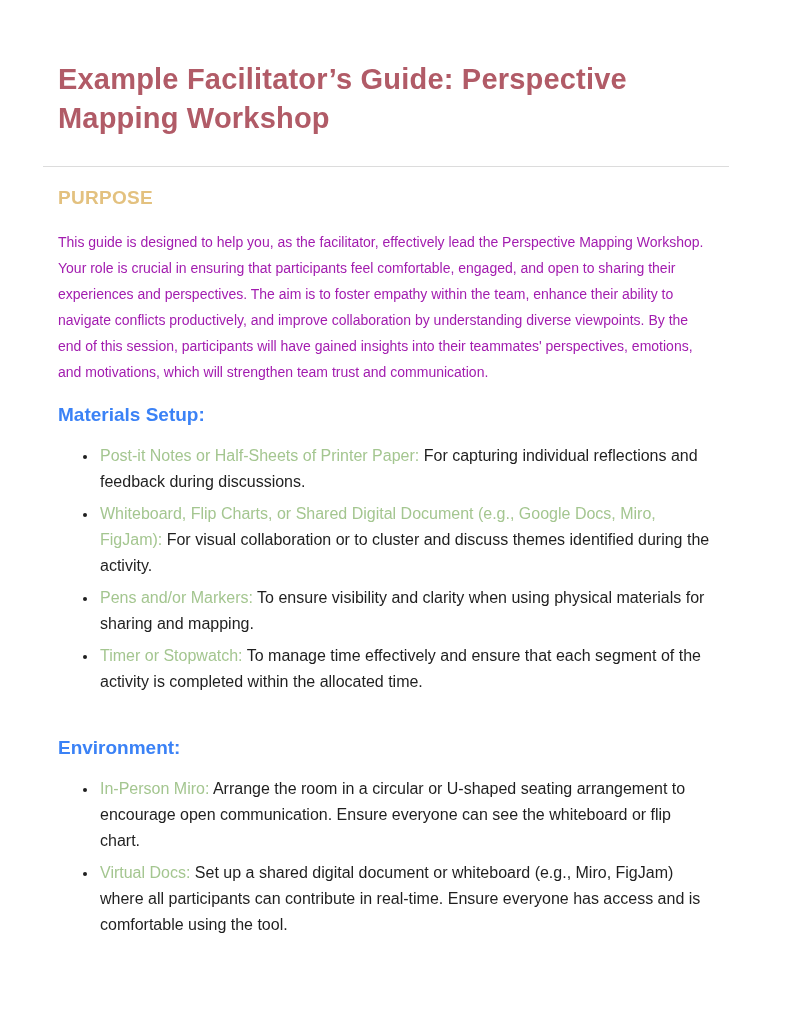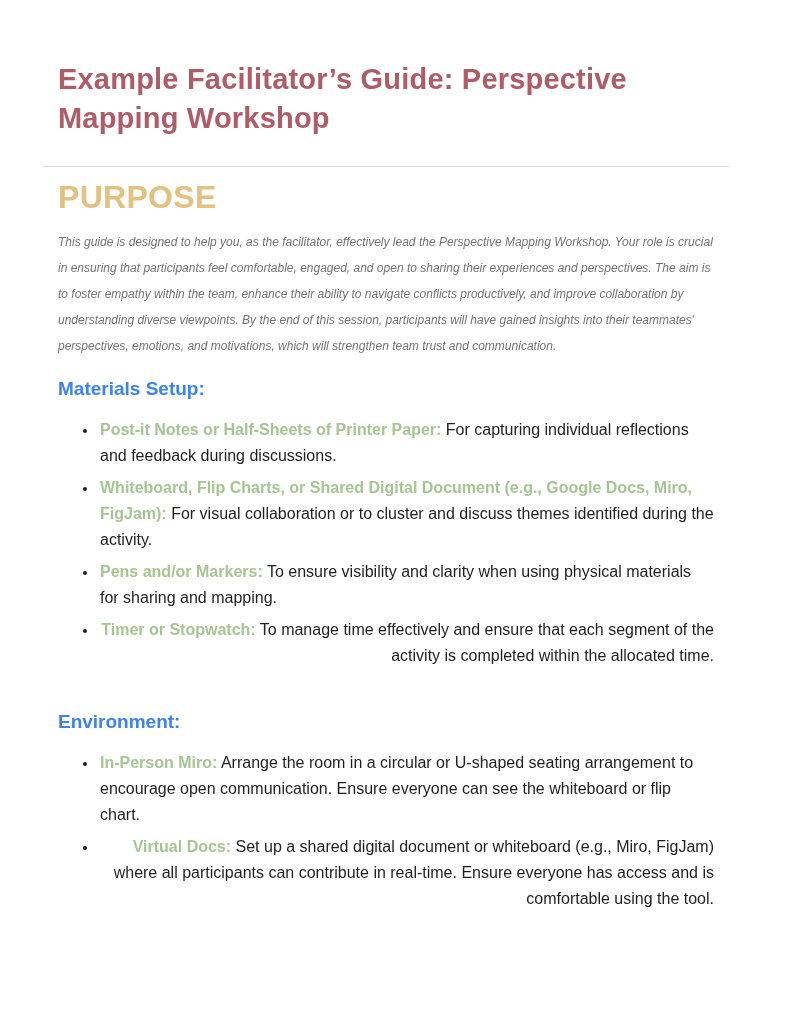--- a/index.html
+++ b/index.html
@@ -30,32 +30,31 @@
     letter-spacing: 0.2px;
   }
   hr.divider {
     border: none;
     border-top: 1px solid #dcdcdc;
     height: 0;
     margin: 28px -15px 15px -15px;
   }
   h2.purpose-heading {
     margin: 0 0 0 0;
-    font-size: 32px;
+    font-size: 19px;
     line-height: 31px;
     font-weight: bold;
     color: #e3c17f;
     letter-spacing: 0.3px;
   }
   p.body-paragraph {
     margin: 16px 0 0 0;
-    font-size: 12px;
+    font-size: 14px;
     line-height: 26px;
-    color: #737373;
-    font-style: italic;
+    color: #a21caf;
   }
   h2.section-heading {
     margin: 25px 0 0 0;
     font-size: 22px;
     line-height: 29px;
     font-weight: bold;
     color: #a4c690;
     letter-spacing: 0.3px;
   }
   h3.subsection-heading {
@@ -79,24 +78,23 @@
     color: #1f1f1f;
     margin: 0 0 6px 0;
     padding-left: 2px;
   }
   ul.bullet-list li::marker {
     color: #1f1f1f;
     font-size: 13px;
   }
   ul.bullet-list li:last-child {
     margin-bottom: 0;
-    text-align: right;
   }
   .item-label {
-    font-weight: bold;
+    font-weight: normal;
     color: #a4c690;
   }
   .item-text {
     color: #1f1f1f;
   }
 </style>
 </head>
 <body>
 
 <div class="page">

